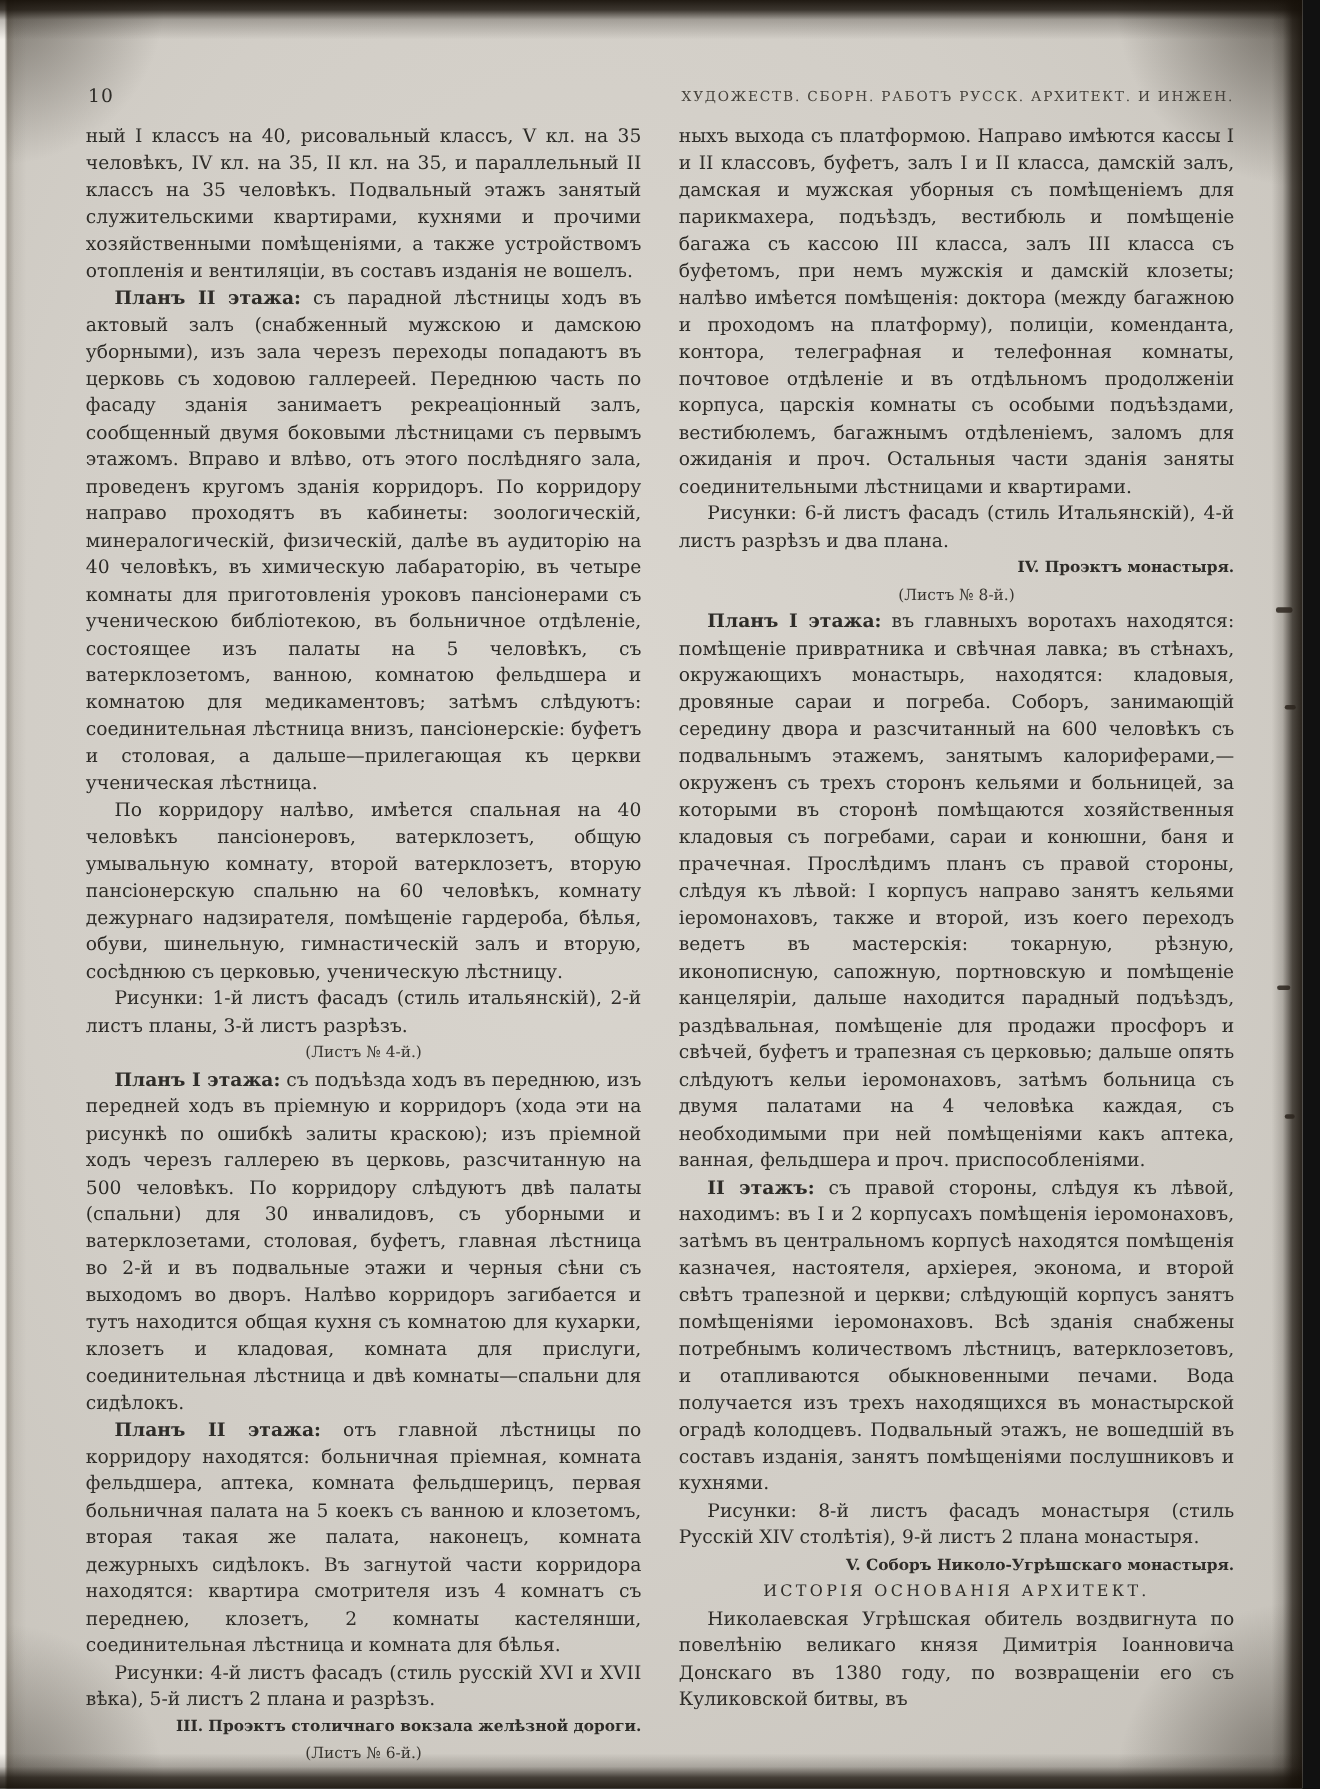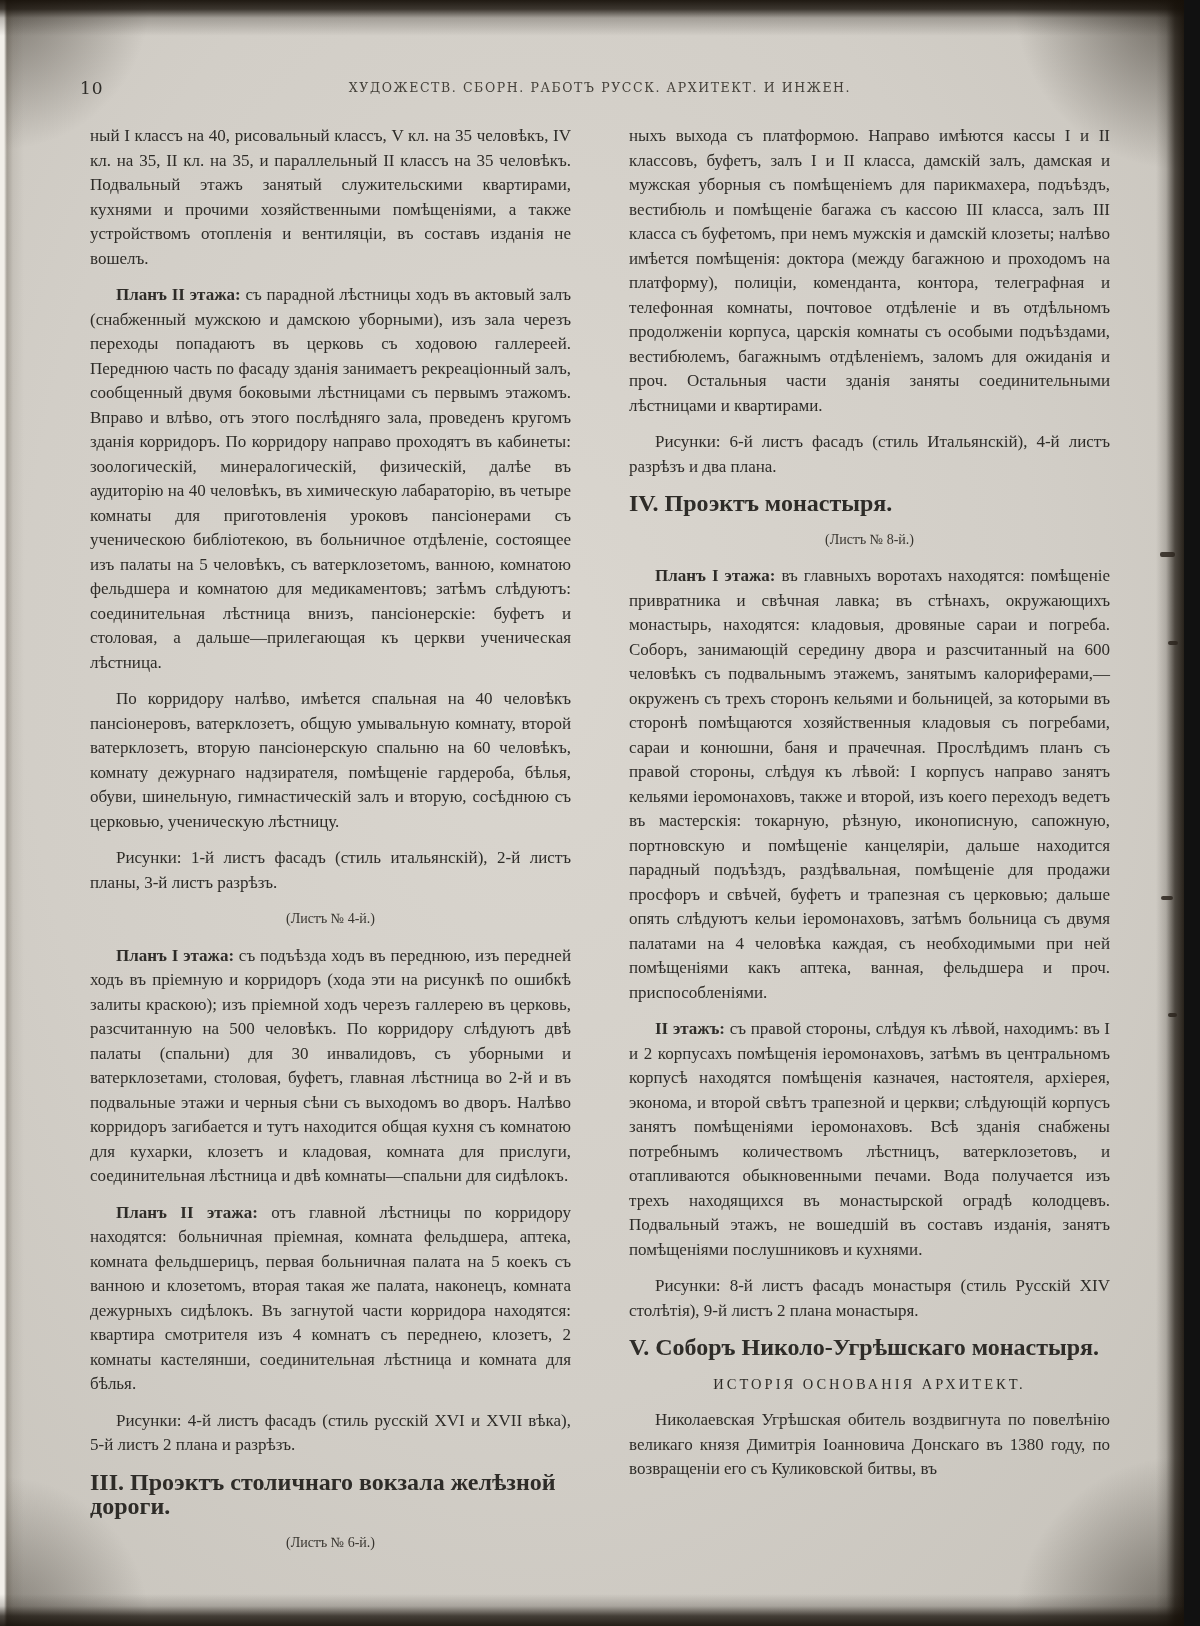--- a/index.html
+++ b/index.html
@@ -29,31 +29,31 @@
     background: linear-gradient(to right, #f2efe9 0, #f2efe9 4px, rgba(60,50,35,0.28) 7px, rgba(60,50,35,0.08) 13px, rgba(60,50,35,0) 24px); }
   .speck { position:absolute; background:#2b251d; border-radius:2px; opacity:0.85; }
 
   .page {
     position: absolute; inset: 0;
     padding: 72px 62px 40px 78px;
     box-sizing: border-box;
   }
   .running-head { position: relative; height: 40px; }
   .page-number { position: absolute; left: 2px; top: 6px; font-size: 17px; letter-spacing: 1px; }
-  .header-title { position: absolute; left: 0; right: 0; top: 8px; text-align: center;
+  .header-title { position: absolute; left: 0; right: 0; top: 8px; text-align: right;
     font-size: 12.5px; letter-spacing: 1.6px; color: #45413a; }
 
   .columns { display: flex; gap: 34px; }
   .column { flex: 1 1 0; font-size: 17px; line-height: 24.5px; text-align: justify; hyphens: auto; }
 
-  .column p, .column h3 { margin: 12px; font-family: Liberation Serif, serif; }
+  .column p, .column h3 { margin: 0; }
   .blk-para { text-indent: 26px; }
   .blk-para.no-indent { text-indent: 0; }
   .blk-para strong { font-weight: bold; }
-  .blk-heading { text-align: left; font-size: 24px; font-weight: bold; margin: 15px 0 5px; text-indent: 0; }
+  .blk-heading { text-align: right; font-size: 14px; font-weight: bold; margin: 15px 0 5px; text-indent: 0; }
   .blk-subheading { text-align: center; font-size: 14px; margin: 2px 0 9px; text-indent: 0; color:#38352f; }
   .blk-note { text-align: center; font-size: 13px; line-height: 18.5px; margin: 3px 10px 8px; text-indent: 0; }
   .blk-caption { text-align: center; font-size: 14.5px; letter-spacing: 3px; margin: 10px 0 12px; text-indent: 0; }
 </style>
 </head>
 <body>
 
 <div class="scan">
   <div class="page">
     <header class="running-head">

